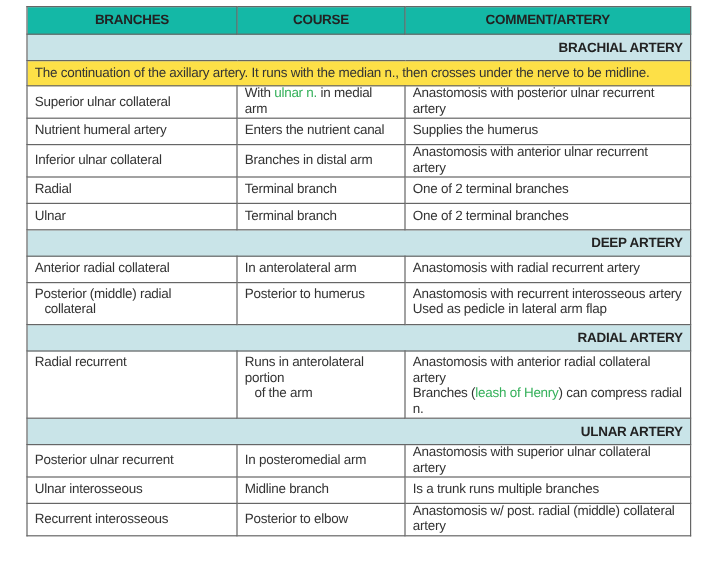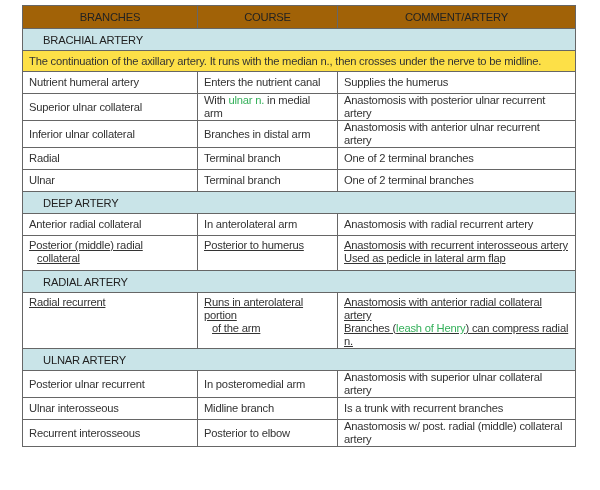--- a/index.html
+++ b/index.html
@@ -3,25 +3,25 @@
 <meta charset="utf-8">
 <style>
   html, body { margin:0; padding:0; background:#ffffff; }
   body { width:600px; height:490px; position:relative; overflow:hidden;
          font-family:"Liberation Sans", sans-serif; }
   table.art { position:absolute; left:22px; top:5px; width:553px;
               border-collapse:collapse; border:1.5px solid #555; table-layout:fixed; }
   table.art td, table.art th { border:1px solid #666; padding:0 6px; font-size:11.2px;
               color:#333; vertical-align:top; line-height:13px; letter-spacing:-0.2px;
               transform-origin:left; }
-  th { background:#a16207; font-weight:normal; font-size:11px; height:22px; vertical-align:middle !important; text-align:center; color:#222 !important;}
-  tr.sec td { background:#c9e4e8; font-weight:normal; text-align:left; height:20px; vertical-align:middle; color:#222; padding-top:1px;padding-left:20px;}
+  th { background:#14b8a6; font-weight:bold; font-size:11px; height:22px; vertical-align:middle !important; text-align:center; color:#222 !important;}
+  tr.sec td { background:#c9e4e8; font-weight:bold; text-align:right; height:20px; vertical-align:middle; color:#222; padding-top:1px;padding-left:20px;}
   tr.note td { background:#fde047; height:20px; vertical-align:middle; }
   tr.row td { height:21px; vertical-align:middle; background:#fff; }
-  tr.row2 td { height:31px; padding-top:3px; background:#fff;text-decoration:underline; }
+  tr.row2 td { height:31px; padding-top:3px; background:#fff; }
   .g { color:#34b05a; }
   col.c1 { width:175px; } col.c2 { width:140px; } col.c3 { width:238px; }
   .indent { padding-left:8px; }
 </style>
 </head>
 <body>
 
 <table class="art">
   <colgroup>
       <col class="c1">
@@ -36,28 +36,28 @@
   </tr>
 
   <tr class="sec">
         <td colspan="3">BRACHIAL ARTERY</td>
       </tr>
   <tr class="note">
         <td colspan="3">The continuation of the axillary artery. It runs with the median n., then crosses under the nerve to be midline.</td>
       </tr>
 
   <tr class="row">
+    <td>Superior ulnar collateral</td>
+    <td><span>With </span><span class="g">ulnar n.</span><span> in medial arm</span></td>
+    <td>Anastomosis with posterior ulnar recurrent artery</td>
+  </tr>
+  <tr class="row">
     <td>Nutrient humeral artery</td>
     <td>Enters the nutrient canal</td>
     <td>Supplies the humerus</td>
-  </tr>
-  <tr class="row">
-    <td>Superior ulnar collateral</td>
-    <td><span>With </span><span class="g">ulnar n.</span><span> in medial arm</span></td>
-    <td>Anastomosis with posterior ulnar recurrent artery</td>
   </tr>
   <tr class="row">
     <td>Inferior ulnar collateral</td>
     <td>Branches in distal arm</td>
     <td>Anastomosis with anterior ulnar recurrent artery</td>
   </tr>
   <tr class="row">
     <td>Radial</td>
     <td>Terminal branch</td>
     <td>One of 2 terminal branches</td>
@@ -107,21 +107,21 @@
         <td colspan="3">ULNAR ARTERY</td>
       </tr>
   <tr class="row">
     <td>Posterior ulnar recurrent</td>
     <td>In posteromedial arm</td>
     <td>Anastomosis with superior ulnar collateral artery</td>
   </tr>
   <tr class="row">
     <td>Ulnar interosseous</td>
     <td>Midline branch</td>
-    <td>Is a trunk with recurrent branches</td>
+    <td>Is a trunk runs multiple branches</td>
   </tr>
   <tr class="row">
     <td>Recurrent interosseous</td>
     <td>Posterior to elbow</td>
     <td>Anastomosis w/ post. radial (middle) collateral artery</td>
   </tr>
 
 </tbody>
   </table>
 

